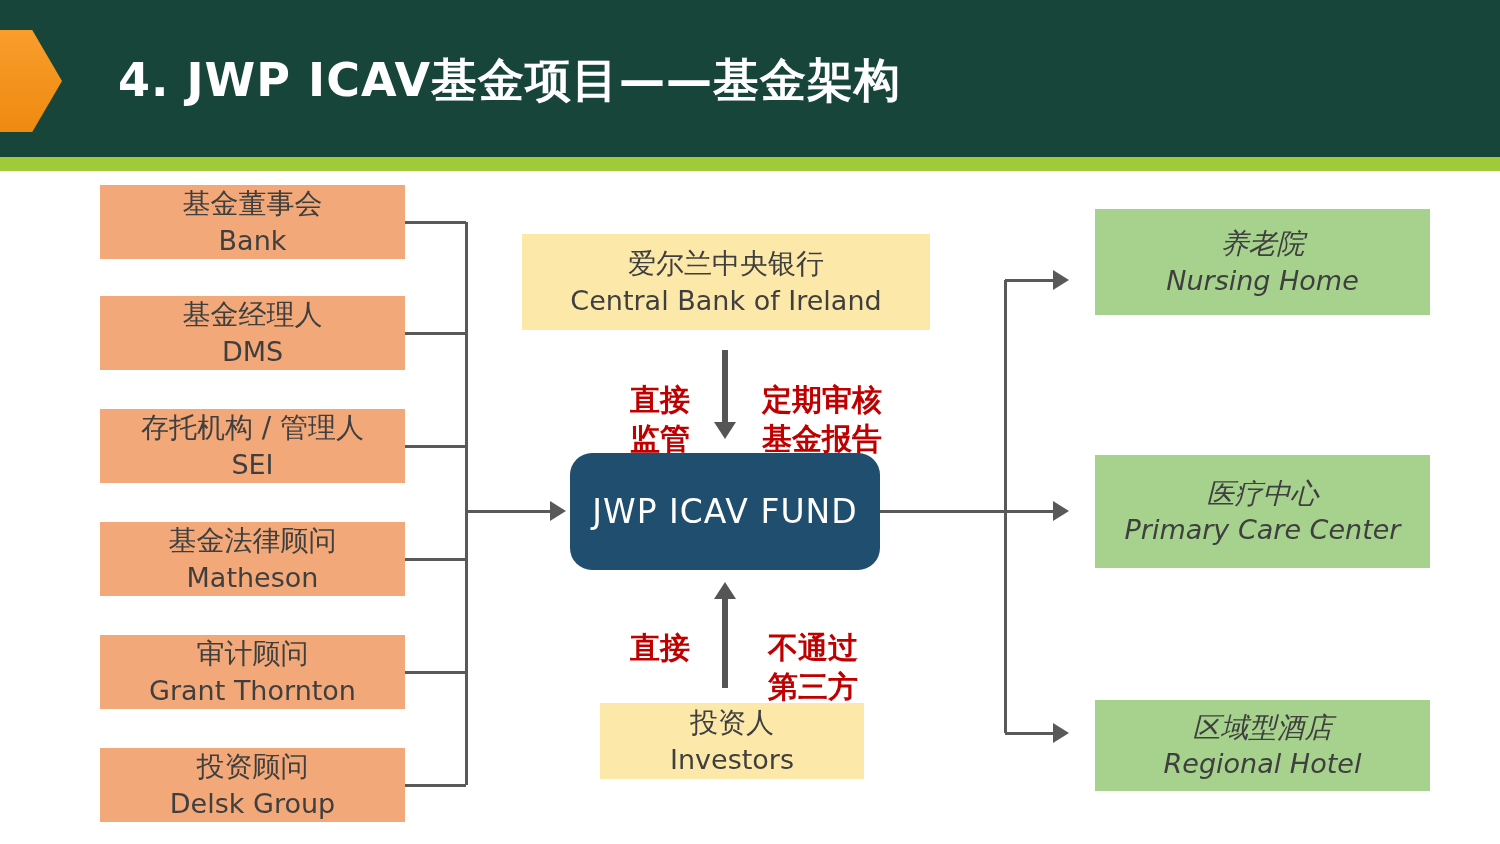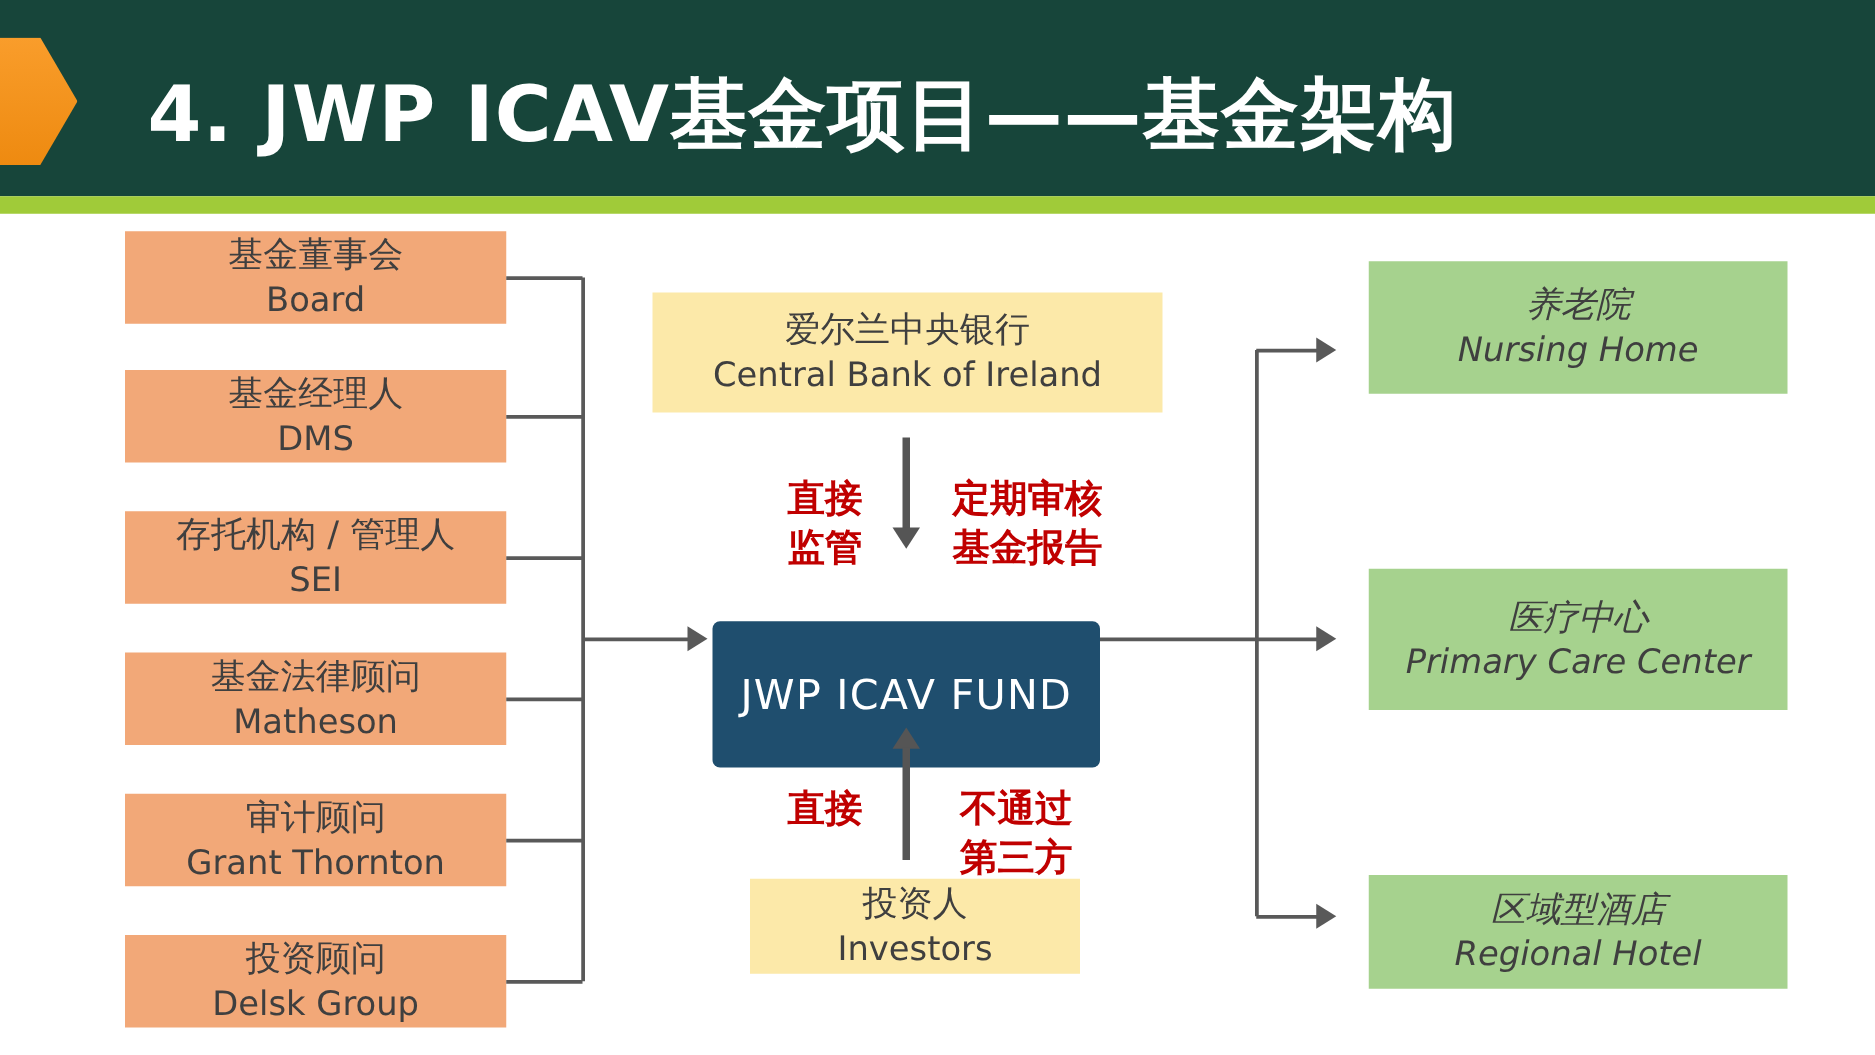--- a/index.html
+++ b/index.html
@@ -6,35 +6,35 @@
   html,body { background:#ffffff; }
   body { font-family:"DejaVu Sans","Liberation Sans",sans-serif; }
   .slide { position:relative; width:1500px; height:844px; background:#ffffff; overflow:hidden; }
 
   
   .header { position:absolute; left:0; top:0; width:1500px; height:157px; background:#17453a; }
   .stripe { position:absolute; left:0; top:157px; width:1500px; height:14px; background:#a0cb39; }
   .chevron { position:absolute; left:0; top:30px; width:62px; height:102px;
              background:linear-gradient(180deg,#f99d2b 0%,#ee8a10 100%);
              clip-path:polygon(0 0,52% 0,100% 50%,52% 100%,0 100%); }
-  .title { position:absolute; left:118px; top:50px; color:#ffffff; font-size:62px;
+  .title { position:absolute; left:118px; top:50px; color:#ffffff; font-size:46px;
            font-weight:600; letter-spacing:1px; white-space:nowrap; }
 
   
   .box { position:absolute; display:flex; flex-direction:column; align-items:center;
          justify-content:center; text-align:center; color:#3f3f3f; line-height:1.3; }
   .box .cn { font-size:28px; }
   .box .en { font-size:27px; }
   .orange { background:#f2a878; left:100px; width:305px; height:74px; }
   .yellow { background:#fce9a9; }
   .green  { background:#a6d28e; left:1095px; width:335px;font-style:italic; }
 
   .fund { position:absolute; left:570px; top:453px; width:310px; height:117px;
-          background:#1f4e6e; border-radius:6px; color:#ffffff; display:flex;
-          align-items:center; justify-content:center; font-size:33px; letter-spacing:1px;margin-top:44px; }
+          background:#1f4e6e; border-radius:22px; color:#ffffff; display:flex;
+          align-items:center; justify-content:center; font-size:33px; letter-spacing:1px; }
 
   
   .hline { position:absolute; height:3px; background:#595959; }
   .vline { position:absolute; width:3px; background:#595959; }
   .vthick { position:absolute; width:6px; background:#555555; }
   .arrow-right { position:absolute; width:0; height:0; border-top:10px solid transparent;
                  border-bottom:10px solid transparent; border-left:16px solid #595959; }
   .arrow-down  { position:absolute; width:0; height:0; border-left:11px solid transparent;
                  border-right:11px solid transparent; border-top:17px solid #555555; }
   .arrow-up    { position:absolute; width:0; height:0; border-left:11px solid transparent;
@@ -49,21 +49,21 @@
 
 <div class="slide">
 
   <div class="header"></div>
   <div class="stripe"></div>
   <div class="chevron"></div>
   <h1 class="title">4. JWP ICAV基金项目——基金架构</h1>
 
   <div class="box orange" style="top:185px">
     <span class="cn">基金董事会</span>
-    <span class="en">Board</span>
+    <span class="en">Bank</span>
   </div>
   <div class="box orange" style="top:296px">
     <span class="cn">基金经理人</span>
     <span class="en">DMS</span>
   </div>
   <div class="box orange" style="top:409px">
     <span class="cn">存托机构 / 管理人</span>
     <span class="en">SEI</span>
   </div>
   <div class="box orange" style="top:522px">

